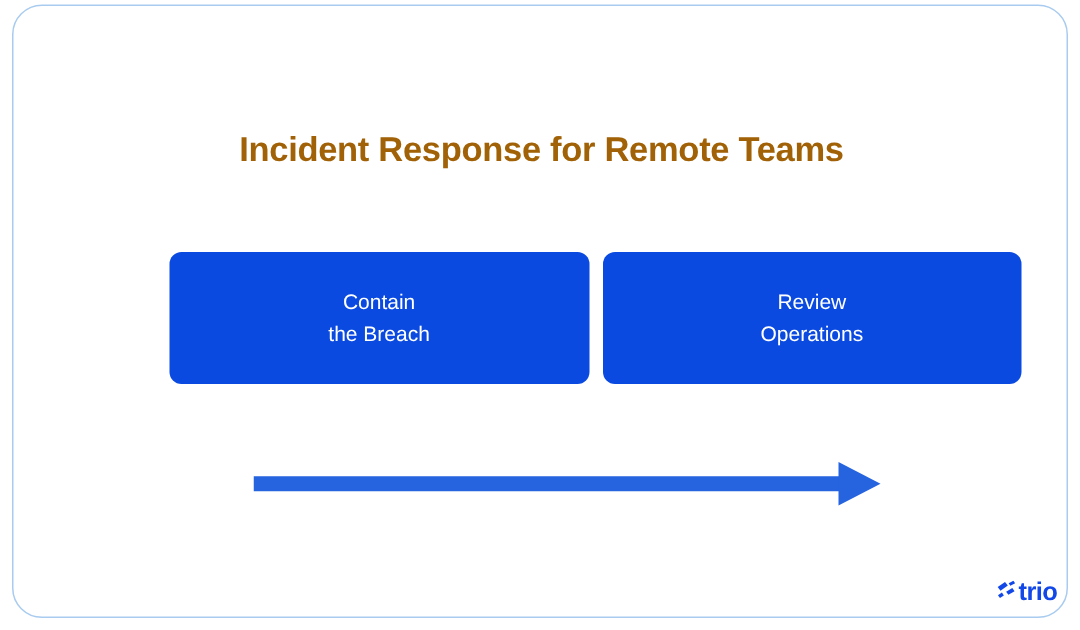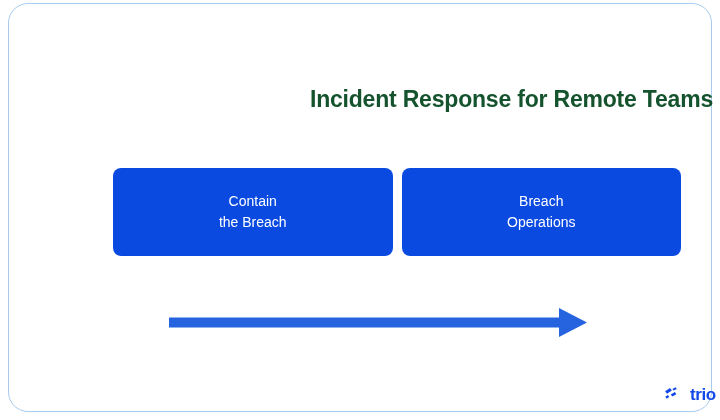--- a/index.html
+++ b/index.html
@@ -24,25 +24,25 @@
     border: 1.6px solid #a8cbef;
     border-radius: 20px;
     background: #ffffff;
   }
 
   .title {
     position: absolute;
     left: 0;
     top: 82px;
     width: 704px;
-    text-align: right;
+    text-align: center;
     font-size: 23px;
     font-weight: bold;
     letter-spacing: -0.2px;
-    color: #14532d;
+    color: #a16207;
     white-space: nowrap;
   }
 
   .steps {
     position: absolute;
     left: 64px;
     top: 164px;
     width: 568px;
     height: 88px;
     display: flex;
@@ -78,21 +78,21 @@
     height: 31px;
   }
 
   .logo {
     position: absolute;
     left: 655px;
     top: 381px;
     height: 18px;
     display: flex;
     align-items: center;
-    gap: 11px;
+    gap: 0;
   }
   .logo-mark {
     width: 15px;
     height: 15px;
     display: block;
   }
   .logo-text {
     font-size: 17px;
     font-weight: bold;
     color: #1348e8;
@@ -106,21 +106,21 @@
 <div class="card">
 
   <div class="title">Incident Response for Remote Teams</div>
 
   <div class="steps">
     <div class="step-box">
       <span class="step-label">Contain
 the Breach</span>
     </div>
     <div class="step-box">
-      <span class="step-label">Breach
+      <span class="step-label">Review
 Operations</span>
     </div>
   </div>
 
   <svg class="arrow" viewBox="0 0 419 31">
     <rect x="0" y="10.5" width="392" height="10" fill="#2563df"></rect>
     <polygon points="390,1 418,15.5 390,30" fill="#2563df"></polygon>
   </svg>
 
   <div class="logo">

